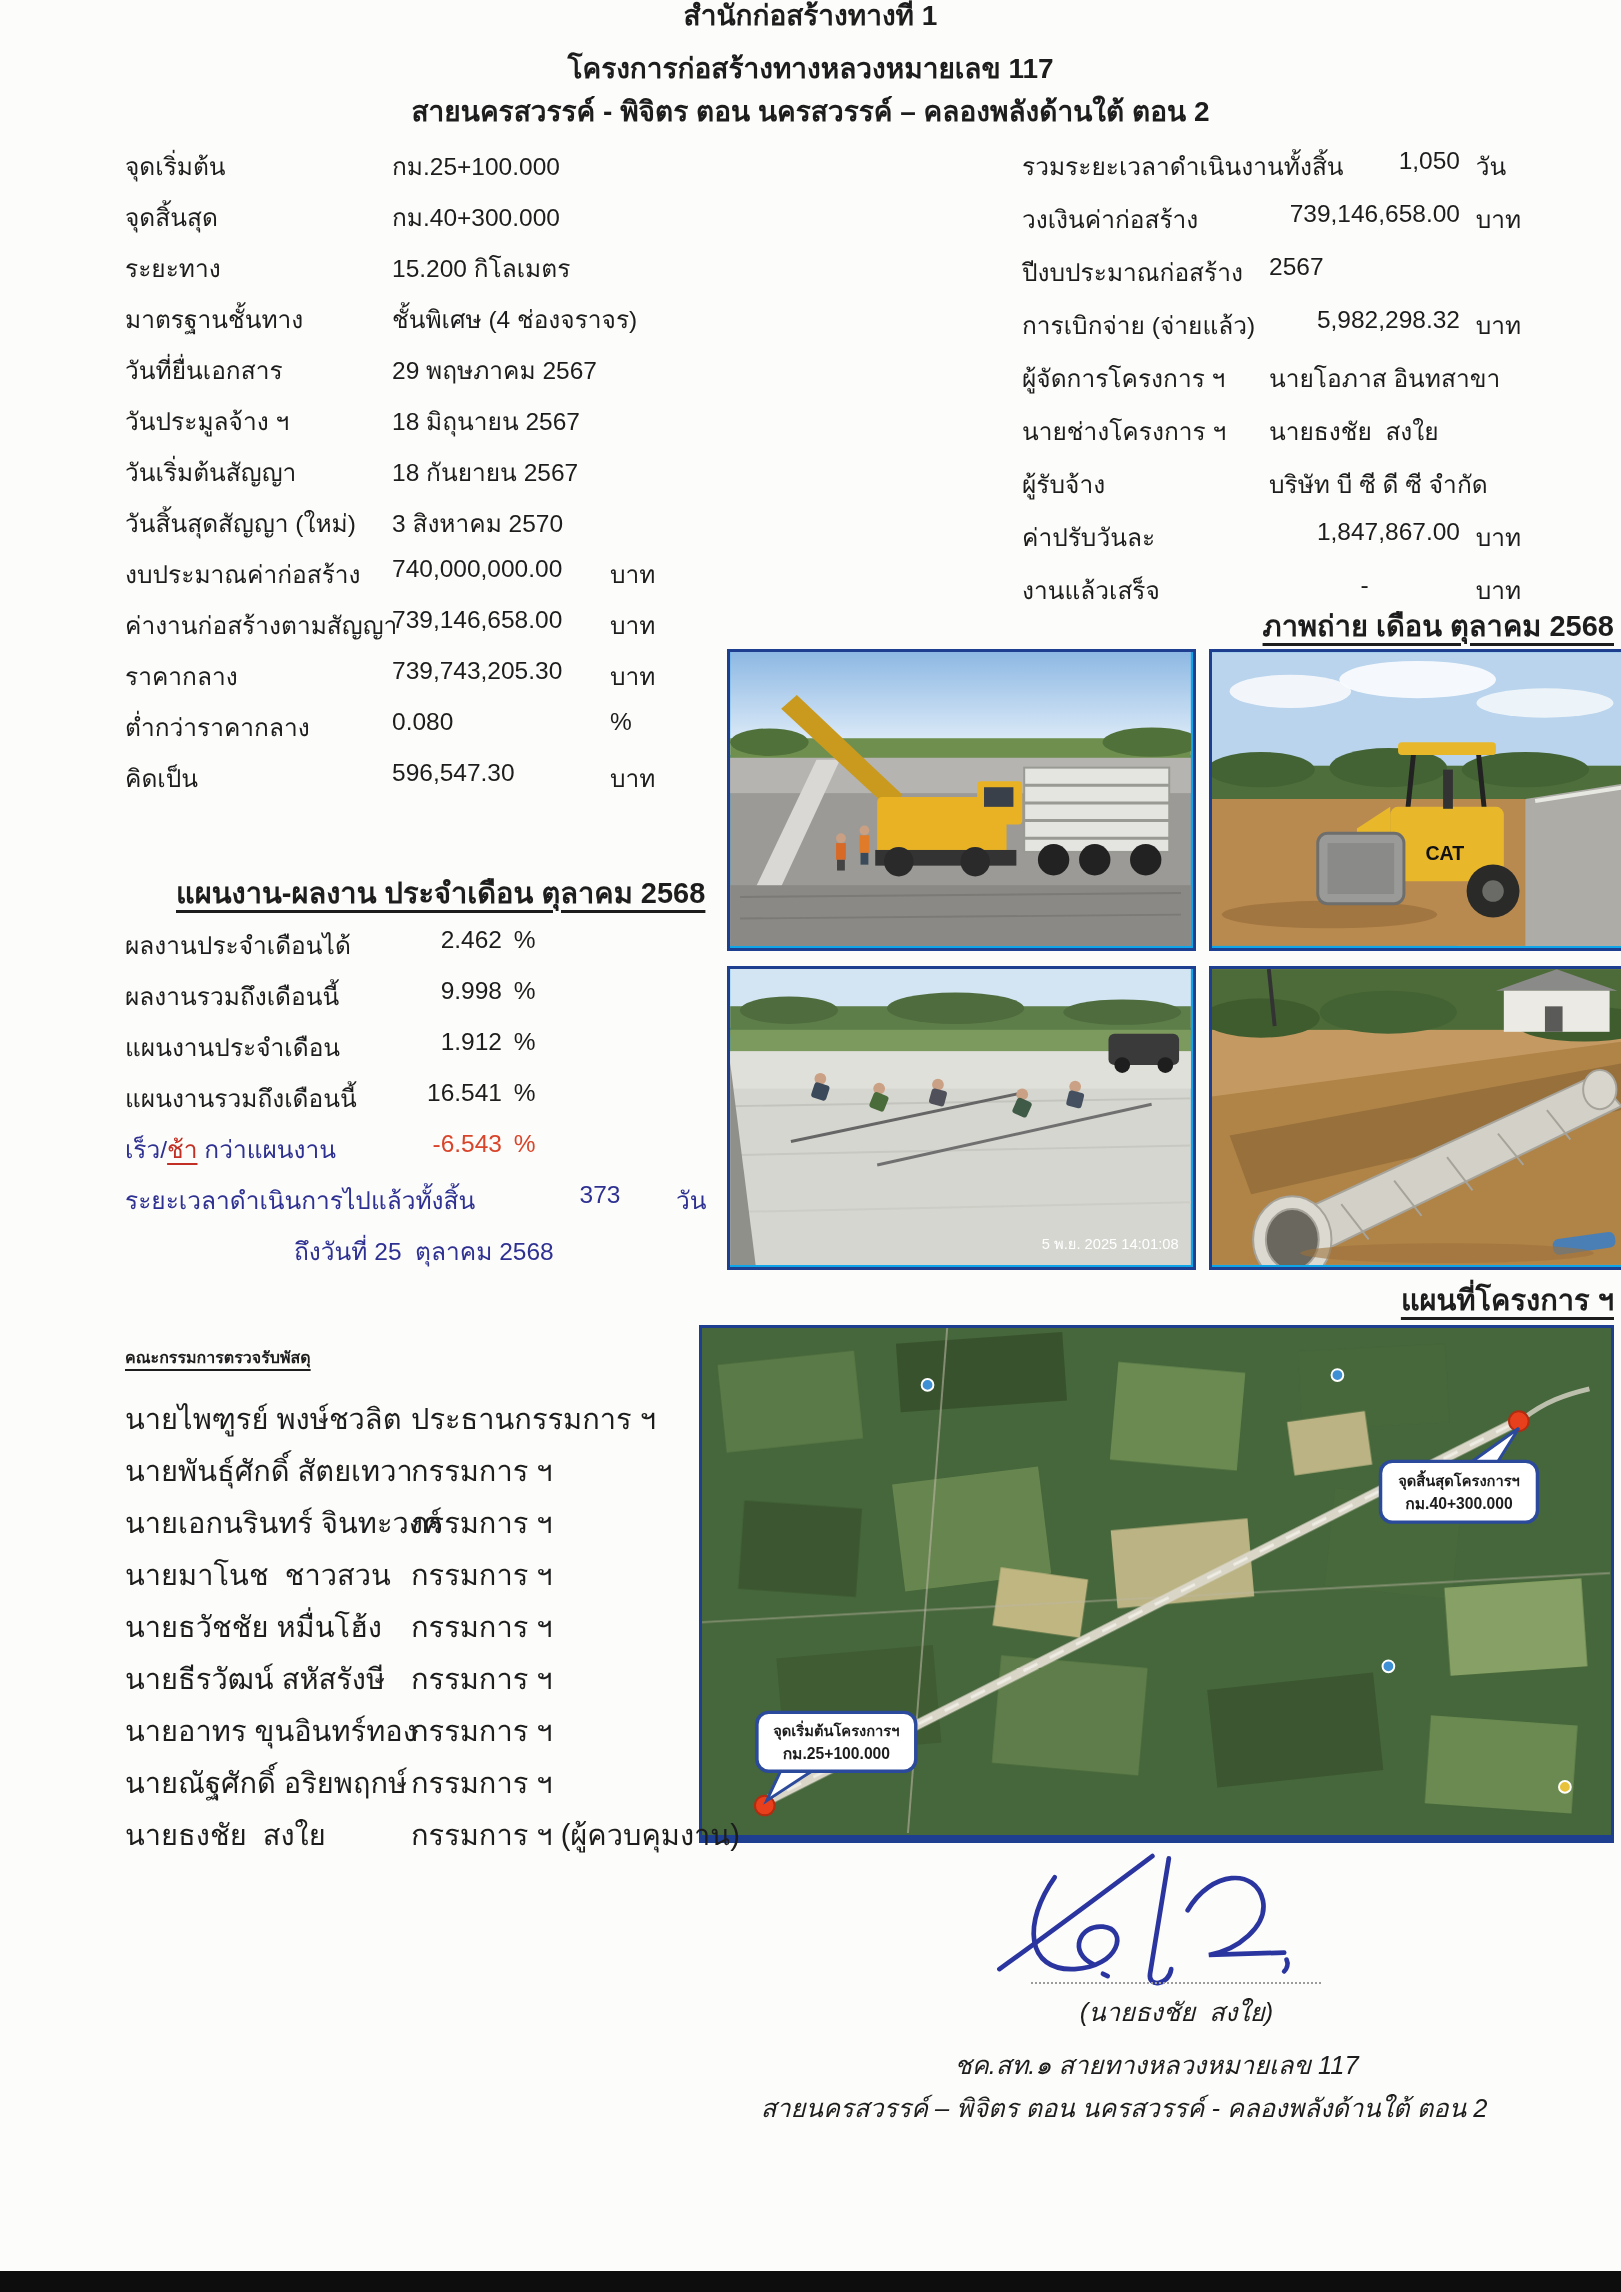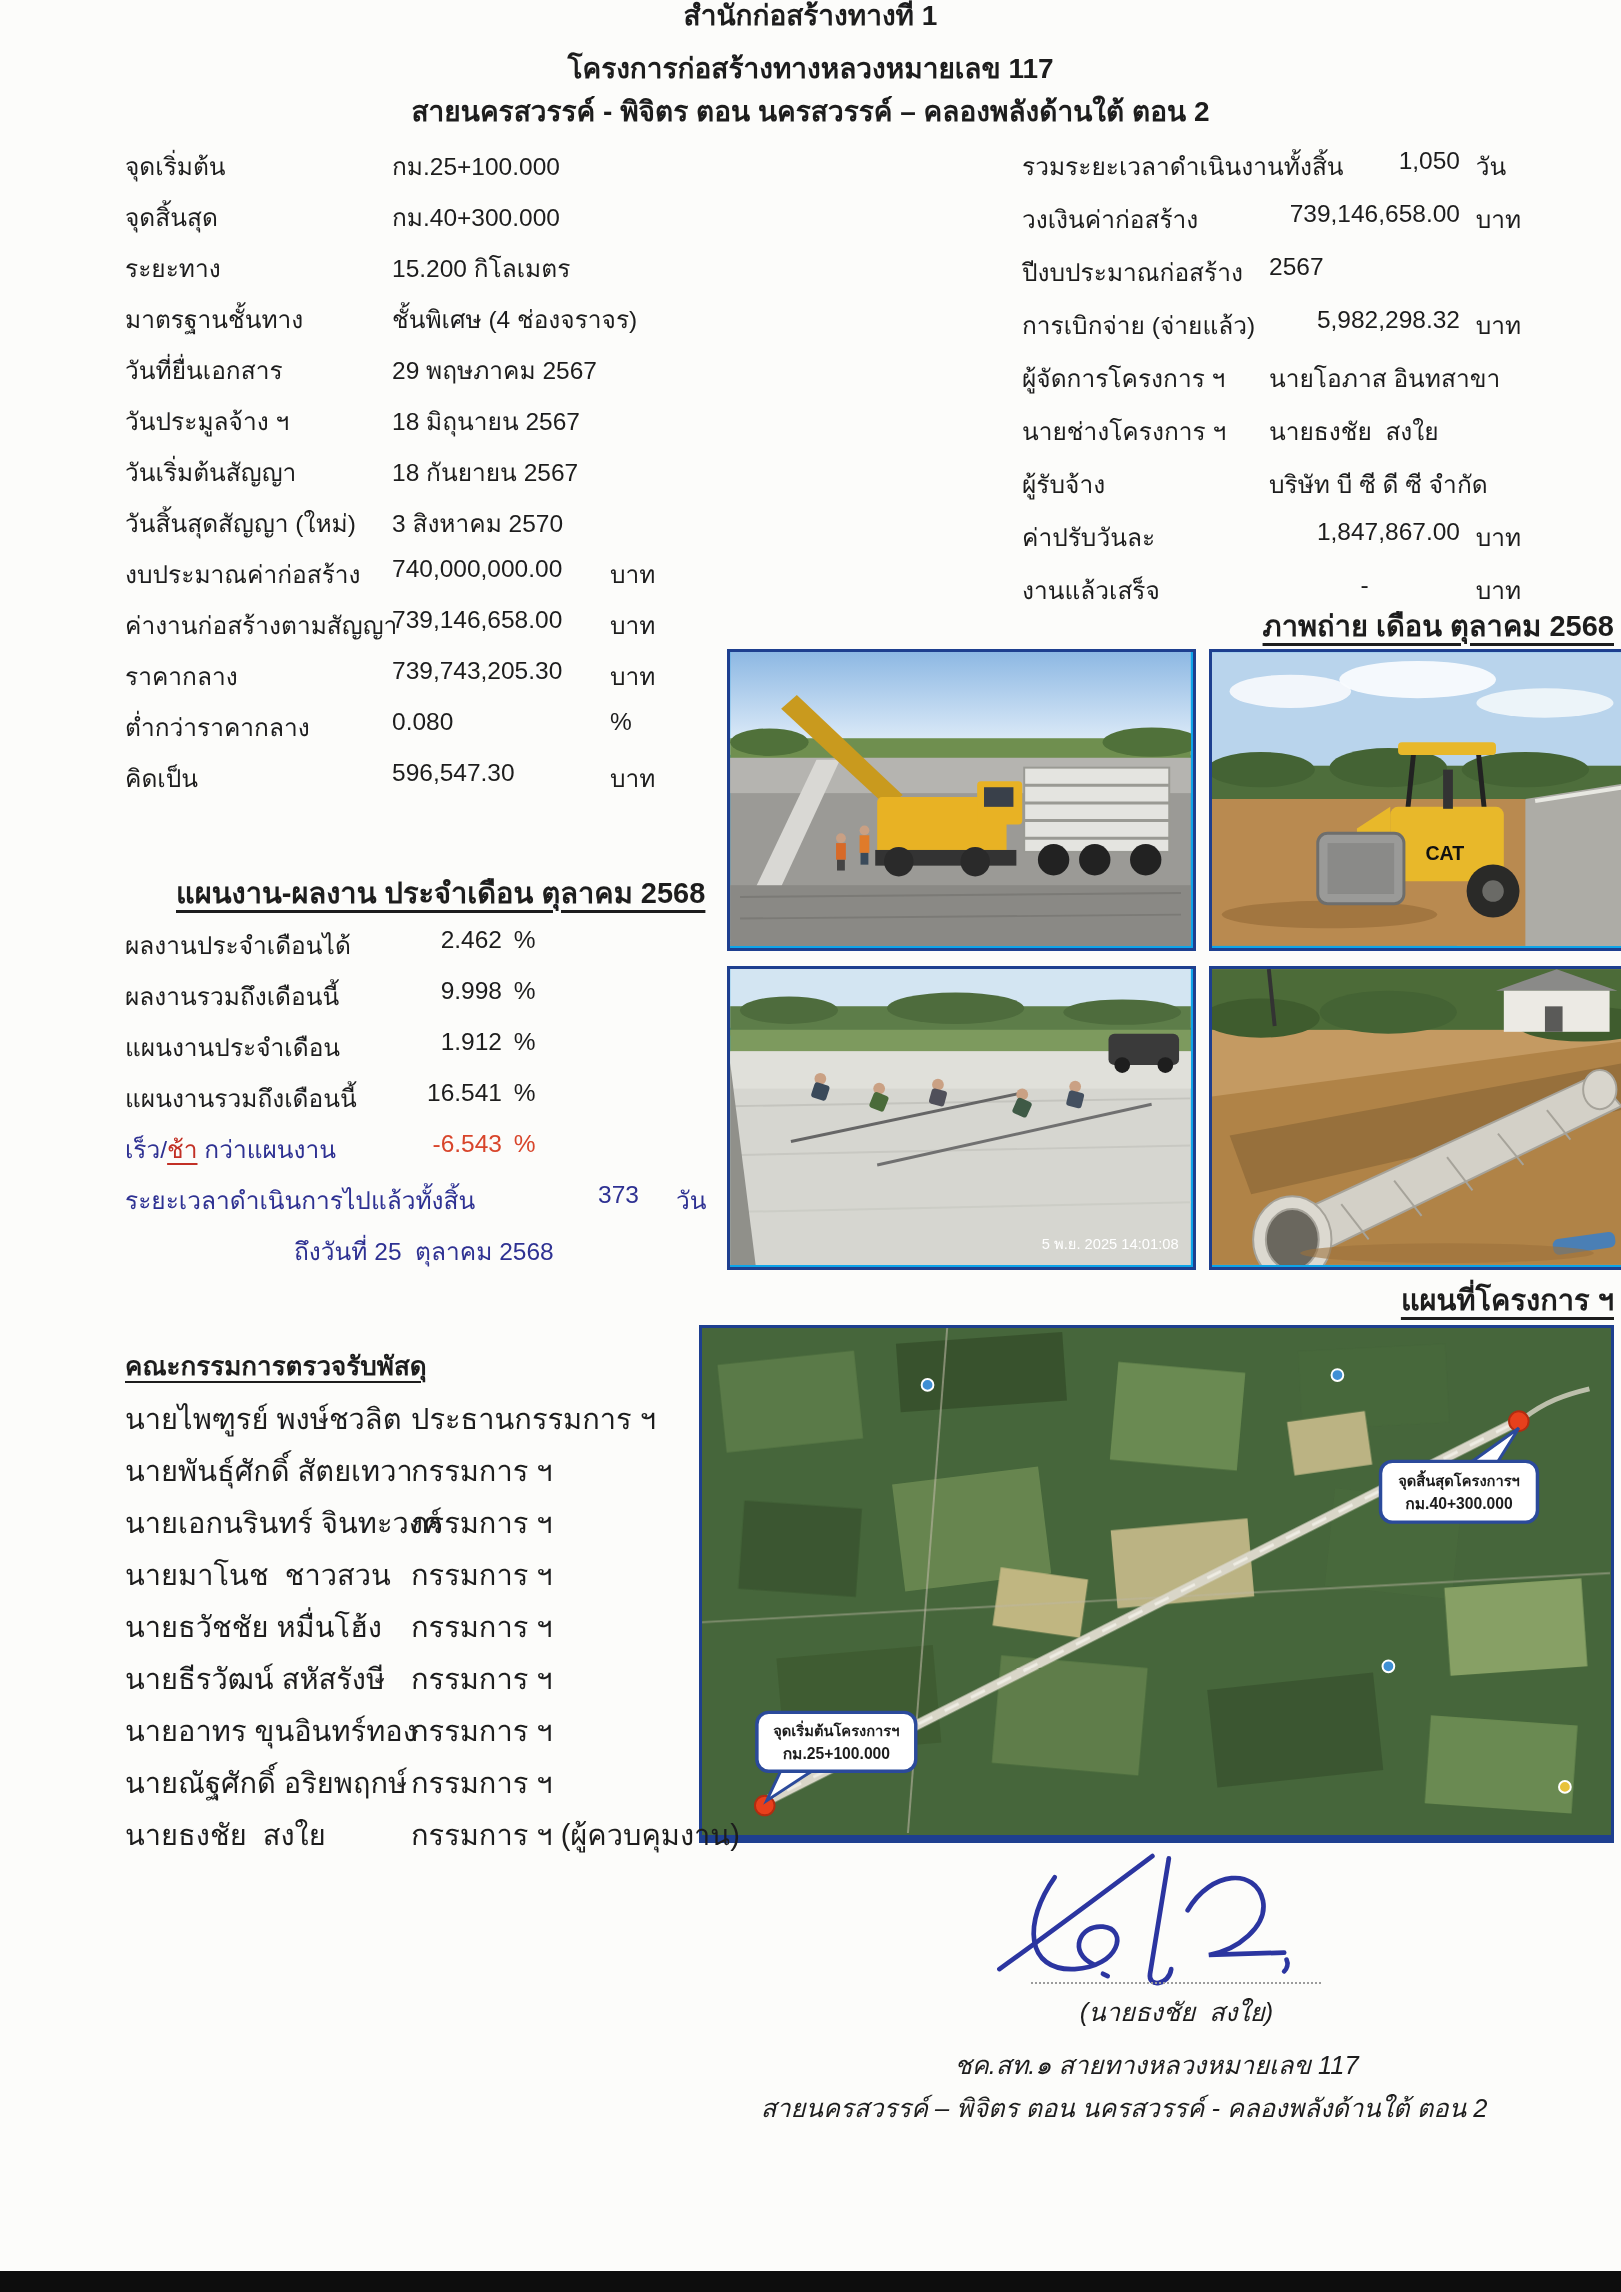--- a/index.html
+++ b/index.html
@@ -26,21 +26,21 @@
   
   .prog{font-size:24.5px;}
   .prog .row{display:flex;height:51px;align-items:flex-start;}
   .prog .lbl{width:279px;white-space:pre;}
   .prog .val{width:98px;text-align:right;white-space:pre;}
   .prog .unit{padding-left:11.8px;}
   .blue{color:#2e3192;}
   .red{color:#d8452b;}
   .redu{color:#c23025;text-decoration:underline;text-underline-offset:4.9px;}
   .prog .elabel{width:436px;white-space:pre;}
-  .prog .eval{width:78px;text-align:right;}
+  .prog .eval{width:78px;text-align:center;}
   .prog .eunit{padding-left:37px;}
   
   .comm{font-size:29px;}
   .comm .row{display:flex;height:52px;align-items:flex-start;}
   .comm .name{width:286px;white-space:pre;}
   .comm .role{white-space:pre;}
   
   .photo{border:3.9px solid #1e3f8f;box-sizing:border-box;background:#0ea5e9;margin-left:28px;}
   .mapframe{border:3.9px solid #1e3f8f;border-bottom-width:8.8px;box-sizing:border-box;background:#46663b;}
   .shead{font-weight:bold;font-size:29px;text-decoration:underline;text-underline-offset:6.9px;text-decoration-thickness:2.9px;}
@@ -386,21 +386,21 @@
       <text x="772" y="185" font-size="16" font-weight="bold" text-anchor="middle" fill="#1c1c1c" font-family="Liberation Sans, sans-serif">กม.40+300.000</text>
 
       <circle cx="64" cy="487" r="10" fill="#e8401c" stroke="#b22c10" stroke-width="2"></circle>
       <polygon points="82,448 66,482 118,448" fill="#ffffff" stroke="#2b4a9b" stroke-width="3"></polygon>
       <rect x="56" y="392" width="162" height="60" rx="12" fill="#ffffff" stroke="#2b4a9b" stroke-width="3.5"></rect>
       <text x="137" y="416" font-size="15" font-weight="bold" text-anchor="middle" fill="#1c1c1c" font-family="Liberation Sans, sans-serif">จุดเริ่มต้นโครงการฯ</text>
       <text x="137" y="440" font-size="16" font-weight="bold" text-anchor="middle" fill="#1c1c1c" font-family="Liberation Sans, sans-serif">กม.25+100.000</text>
     </svg>
   </div>
 
-  <div class="abs bold und" style="left:125px;top:1345px;font-size:26px;">คณะกรรมการตรวจรับพัสดุ</div>
+  <div class="abs bold und" style="left:125px;top:1345px;font-size:16px;">คณะกรรมการตรวจรับพัสดุ</div>
   <div class="abs comm" style="left:125px;top:1396px;">
     <div class="row">
         <span class="name">นายไพฑูรย์ พงษ์ชวลิต</span>
         <span class="role">ประธานกรรมการ ฯ</span>
       </div>
     <div class="row">
         <span class="name">นายพันธุ์ศักดิ์ สัตยเทวา</span>
         <span class="role">กรรมการ ฯ</span>
       </div>
     <div class="row">

